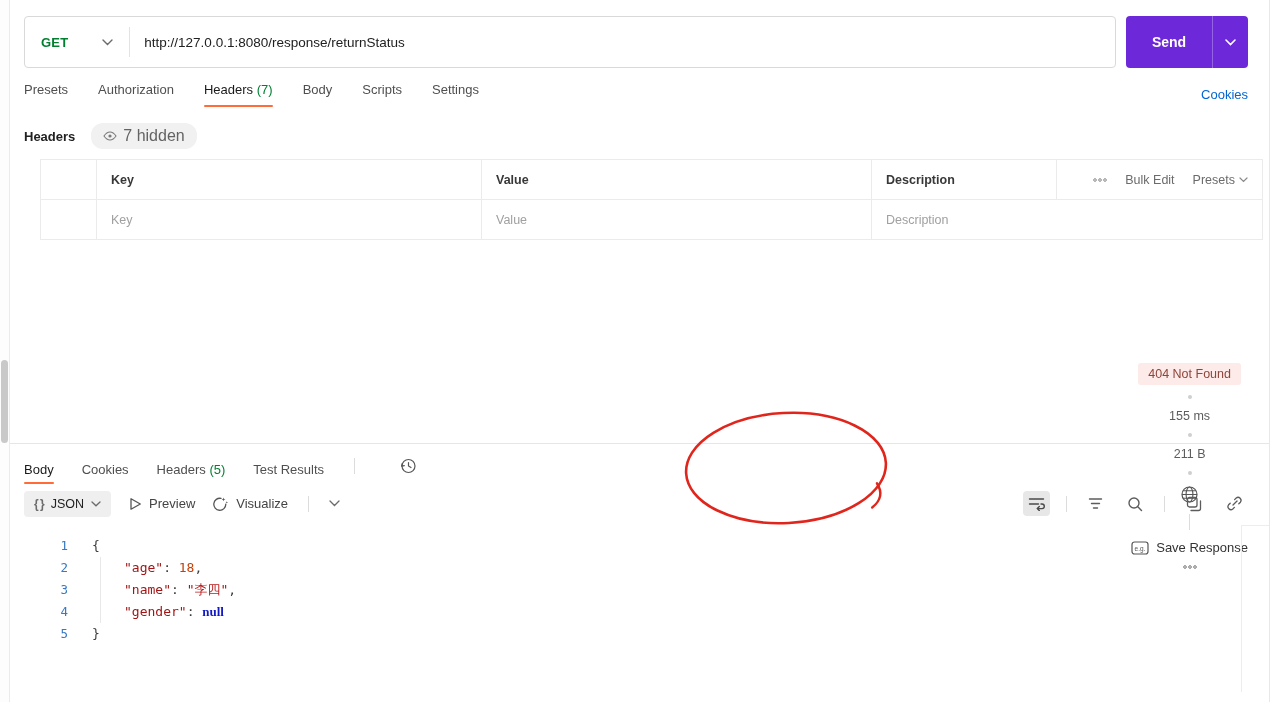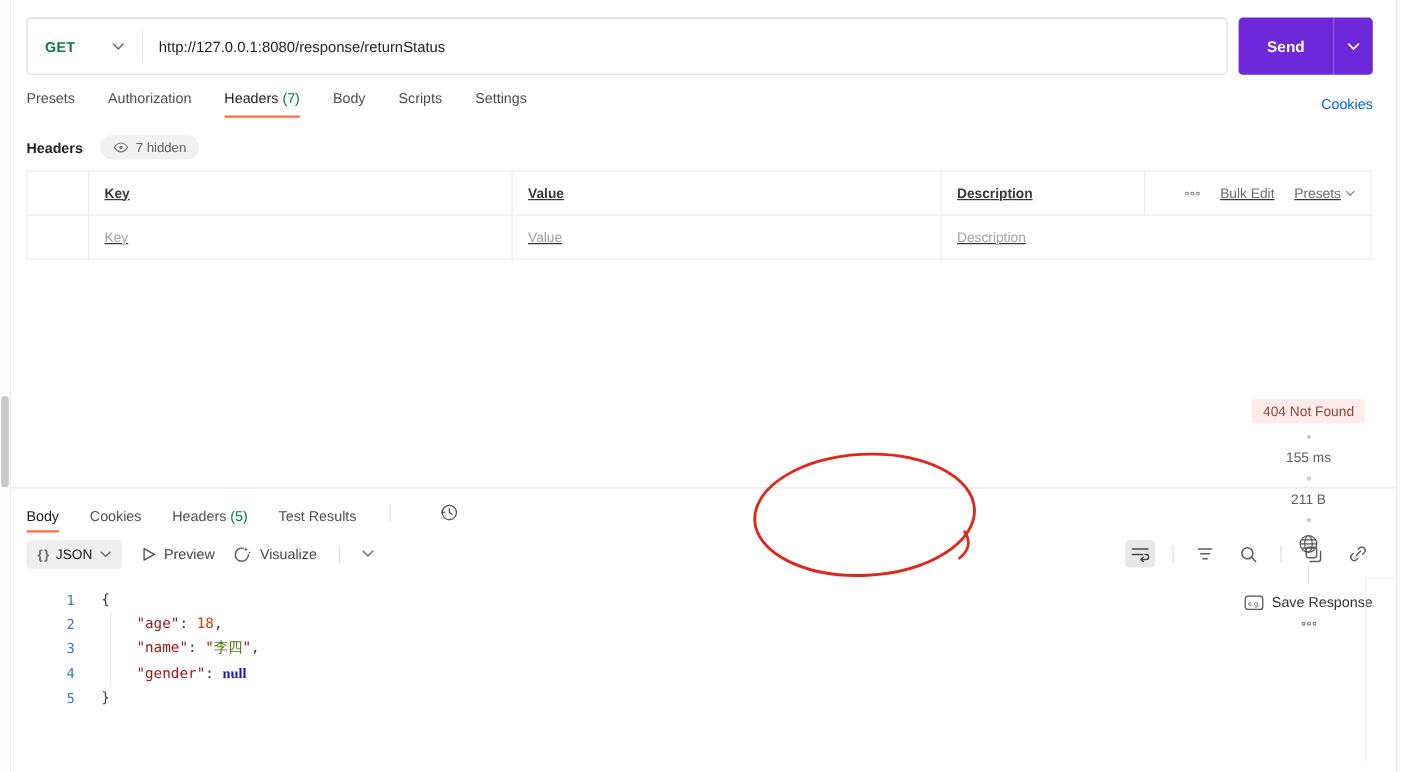--- a/index.html
+++ b/index.html
@@ -30,23 +30,23 @@
   .req-tabs-row { display:flex; align-items:center; padding:14px 21px 0 14px; }
   .tabs { display:flex; gap:30px; }
   .tab { font-size:13px; color:#4f4f4f; cursor:pointer; position:relative; padding-bottom:10px; white-space:nowrap; }
   .tab.active { color:#1a1a1a; font-weight:500; }
   .tab.active::after { content:''; position:absolute; left:0; right:0; bottom:0; height:2px; background:#ff6c37; border-radius:2px; }
   .count-green { color:#007f31; }
   .cookies-link { margin-left:auto; color:#0265d2; font-size:13px; font-weight:500; cursor:pointer; }
 
   .headers-row { display:flex; align-items:center; gap:16px; padding:16px 14px 10px 14px; }
   .headers-title { font-size:13px; font-weight:700; color:#212121; }
-  .hidden-pill { display:flex; align-items:center; gap:6px; background:#f1f1f1; border-radius:12px; padding:4px 12px; color:#636363; font-size:12px; cursor:pointer; }
-
-  table.kv { border-collapse:collapse; margin-left:14px; width:1223px; table-layout:fixed;text-decoration:underline; }
+  .hidden-pill { display:flex; align-items:center; gap:6px; background:#f1f1f1; border-radius:12px; padding:4px 12px; color:#636363; font-size:16px; cursor:pointer; }
+
+  table.kv { border-collapse:collapse; margin-left:30px; width:1223px; table-layout:fixed; }
   table.kv td { border:1px solid #ebebeb; height:40px; font-size:12.5px; padding:0 14px; vertical-align:middle; }
   td.col-check { width:56px; }
   td.col-key { width:385px; }
   td.col-value { width:390px; }
   td.col-desc { width:185px; }
   td.col-actions { border-left:none; }
   .kv .hdr td { color:#383838; font-weight:700; background:#fff; }
   .placeholder { color:#a0a0a0; font-weight:400; }
   .actions-cell { display:flex; align-items:center; justify-content:flex-end; gap:18px; color:#6b6b6b; font-size:12.5px; font-weight:400; }
   .action-item { display:flex; align-items:center; gap:4px; cursor:pointer; }
@@ -78,21 +78,21 @@
 
   .code-area { position:relative; height:167px; padding-top:10px; font-family:"DejaVu Sans Mono","Liberation Mono",monospace; }
   .code-line { display:flex; line-height:22px; font-size:13px; }
   .ln { width:58px; text-align:right; color:#3779c4; font-size:12.5px; user-select:none; flex:none; }
   .lc { margin-left:24px; white-space:pre; }
   .lc.ind { position:relative; padding-left:32px; }
   .lc.ind::before { content:''; position:absolute; left:8px; top:0; bottom:0; border-left:1px solid #e8e8e8; }
   .tok-punc { color:#3b3b3b; }
   .tok-key { color:#a31515; }
   .tok-num { color:#c2410c; }
-  .tok-str { color:#4d7c0f;margin-top:13px; }
+  .tok-str { color:#b91c1c;margin-top:13px; }
   .tok-q { color:#a31515; }
   .tok-null { color:#1118c4; font-weight:700;font-family:Liberation Serif, serif; }
   .code-rail { position:absolute; top:0; bottom:0; right:27px; width:1px; background:#ededed; }
   .code-rail-top { position:absolute; top:0; right:0; width:27px; height:1px; background:#ededed; }
 
   .annotation { position:absolute; left:680px; top:408px; width:212px; height:120px; pointer-events:none; z-index:20; }
 
   svg { display:block; }
 </style>
 </head>

